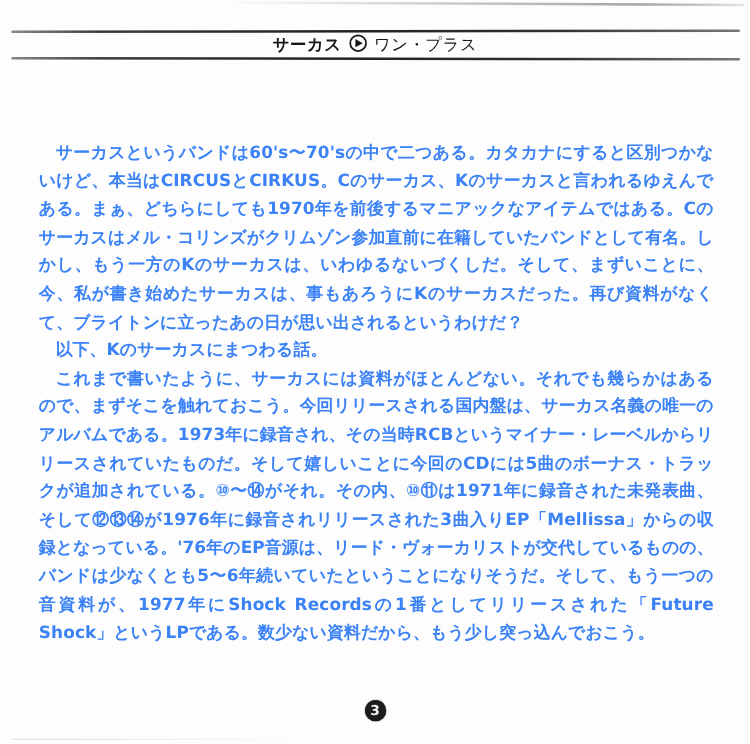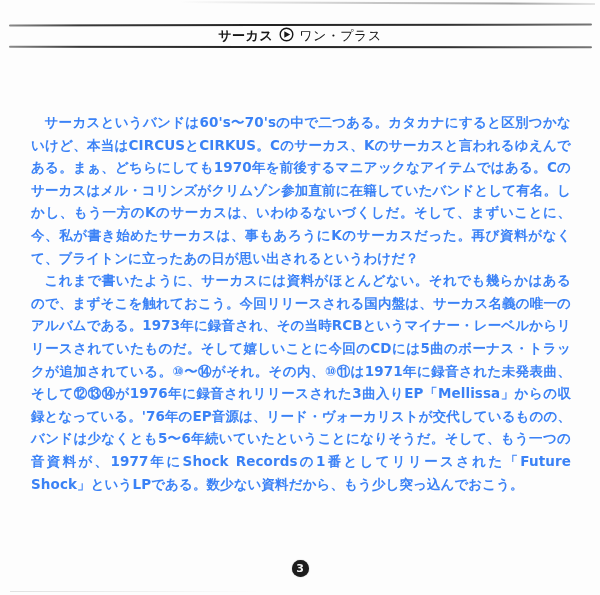--- a/index.html
+++ b/index.html
@@ -78,20 +78,21 @@
       <span class="album">サーカス</span><span class="play-icon"><svg width="15" height="15" viewBox="0 0 15 15" aria-hidden="true">
             <circle cx="7.5" cy="7.5" r="6.3" fill="none" stroke="#161616" stroke-width="1.4"></circle>
             <polygon points="5.3,4.2 11.2,7.5 5.3,10.8" fill="#161616"></polygon>
           </svg></span><span class="subtitle">ワン・プラス</span>
     </div>
     <div class="header-rule rule-bottom"></div>
   </header>
 
   <main class="body-text">
     <p>サーカスというバンドは60's〜70'sの中で二つある。カタカナにすると区別つかないけど、本当はCIRCUSとCIRKUS。Cのサーカス、Kのサーカスと言われるゆえんである。まぁ、どちらにしても1970年を前後するマニアックなアイテムではある。Cのサーカスはメル・コリンズがクリムゾン参加直前に在籍していたバンドとして有名。しかし、もう一方のKのサーカスは、いわゆるないづくしだ。そして、まずいことに、今、私が書き始めたサーカスは、事もあろうにKのサーカスだった。再び資料がなくて、ブライトンに立ったあの日が思い出されるというわけだ？</p>
+    <p>以下、Kのサーカスにまつわる話。</p>
     <p>これまで書いたように、サーカスには資料がほとんどない。それでも幾らかはあるので、まずそこを触れておこう。今回リリースされる国内盤は、サーカス名義の唯一のアルバムである。1973年に録音され、その当時RCBというマイナー・レーベルからリリースされていたものだ。そして嬉しいことに今回のCDには5曲のボーナス・トラックが追加されている。⑩〜⑭がそれ。その内、⑩⑪は1971年に録音された未発表曲、そして⑫⑬⑭が1976年に録音されリリースされた3曲入りEP「Mellissa」からの収録となっている。'76年のEP音源は、リード・ヴォーカリストが交代しているものの、バンドは少なくとも5〜6年続いていたということになりそうだ。そして、もう一つの音資料が、1977年にShock Recordsの1番としてリリースされた「Future Shock」というLPである。数少ない資料だから、もう少し突っ込んでおこう。</p>
   </main>
 
   <footer class="page-footer">
     <span class="page-number">3</span>
   </footer>
 
 </div>
 
 </body></html>

